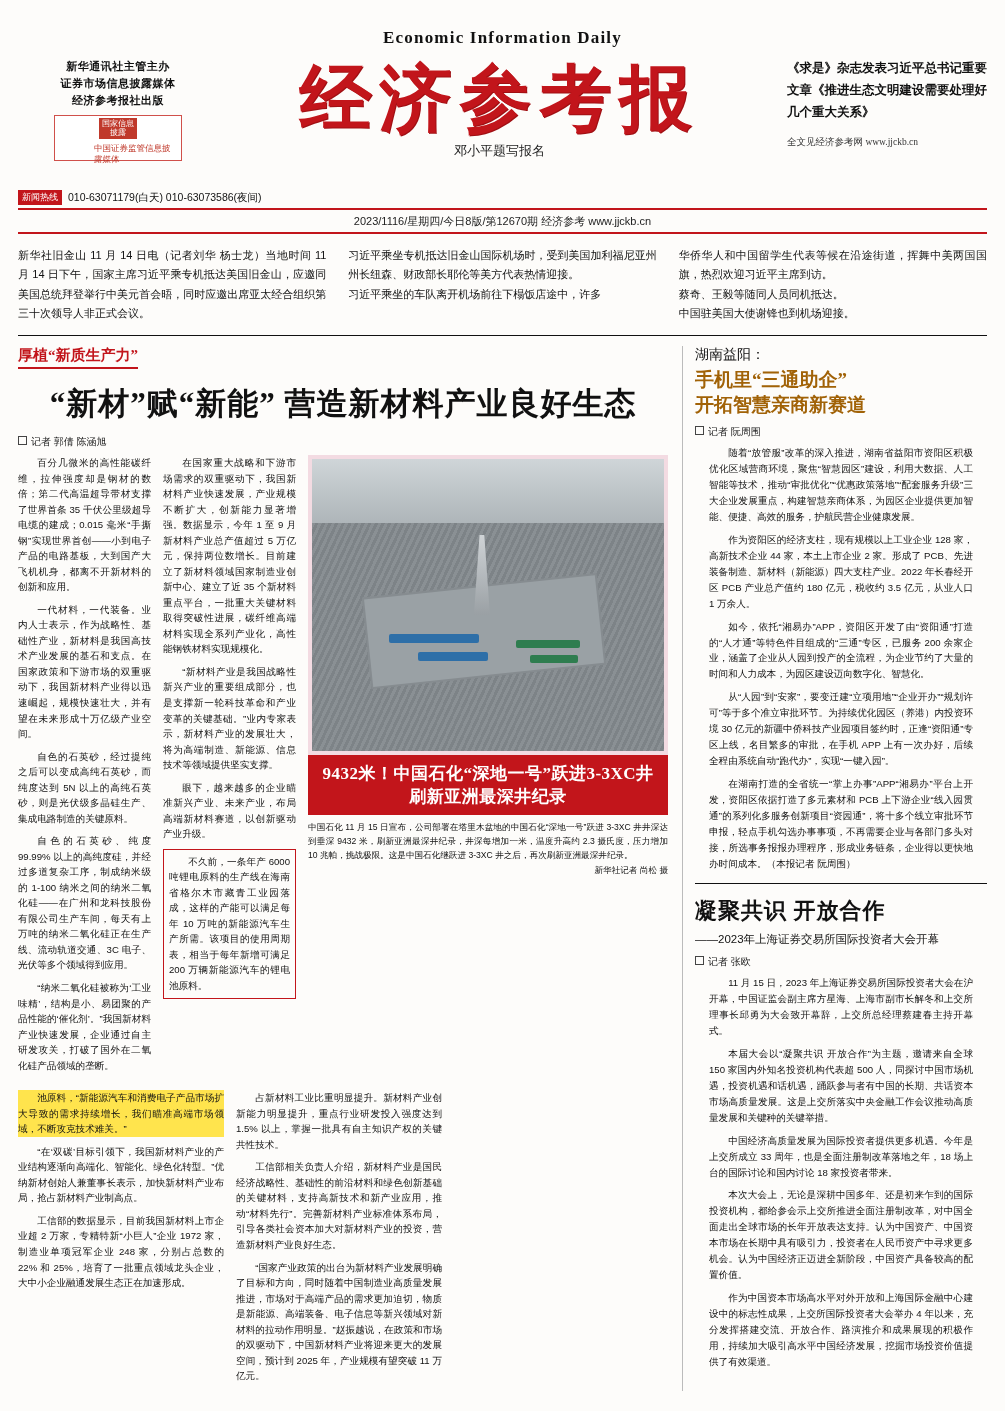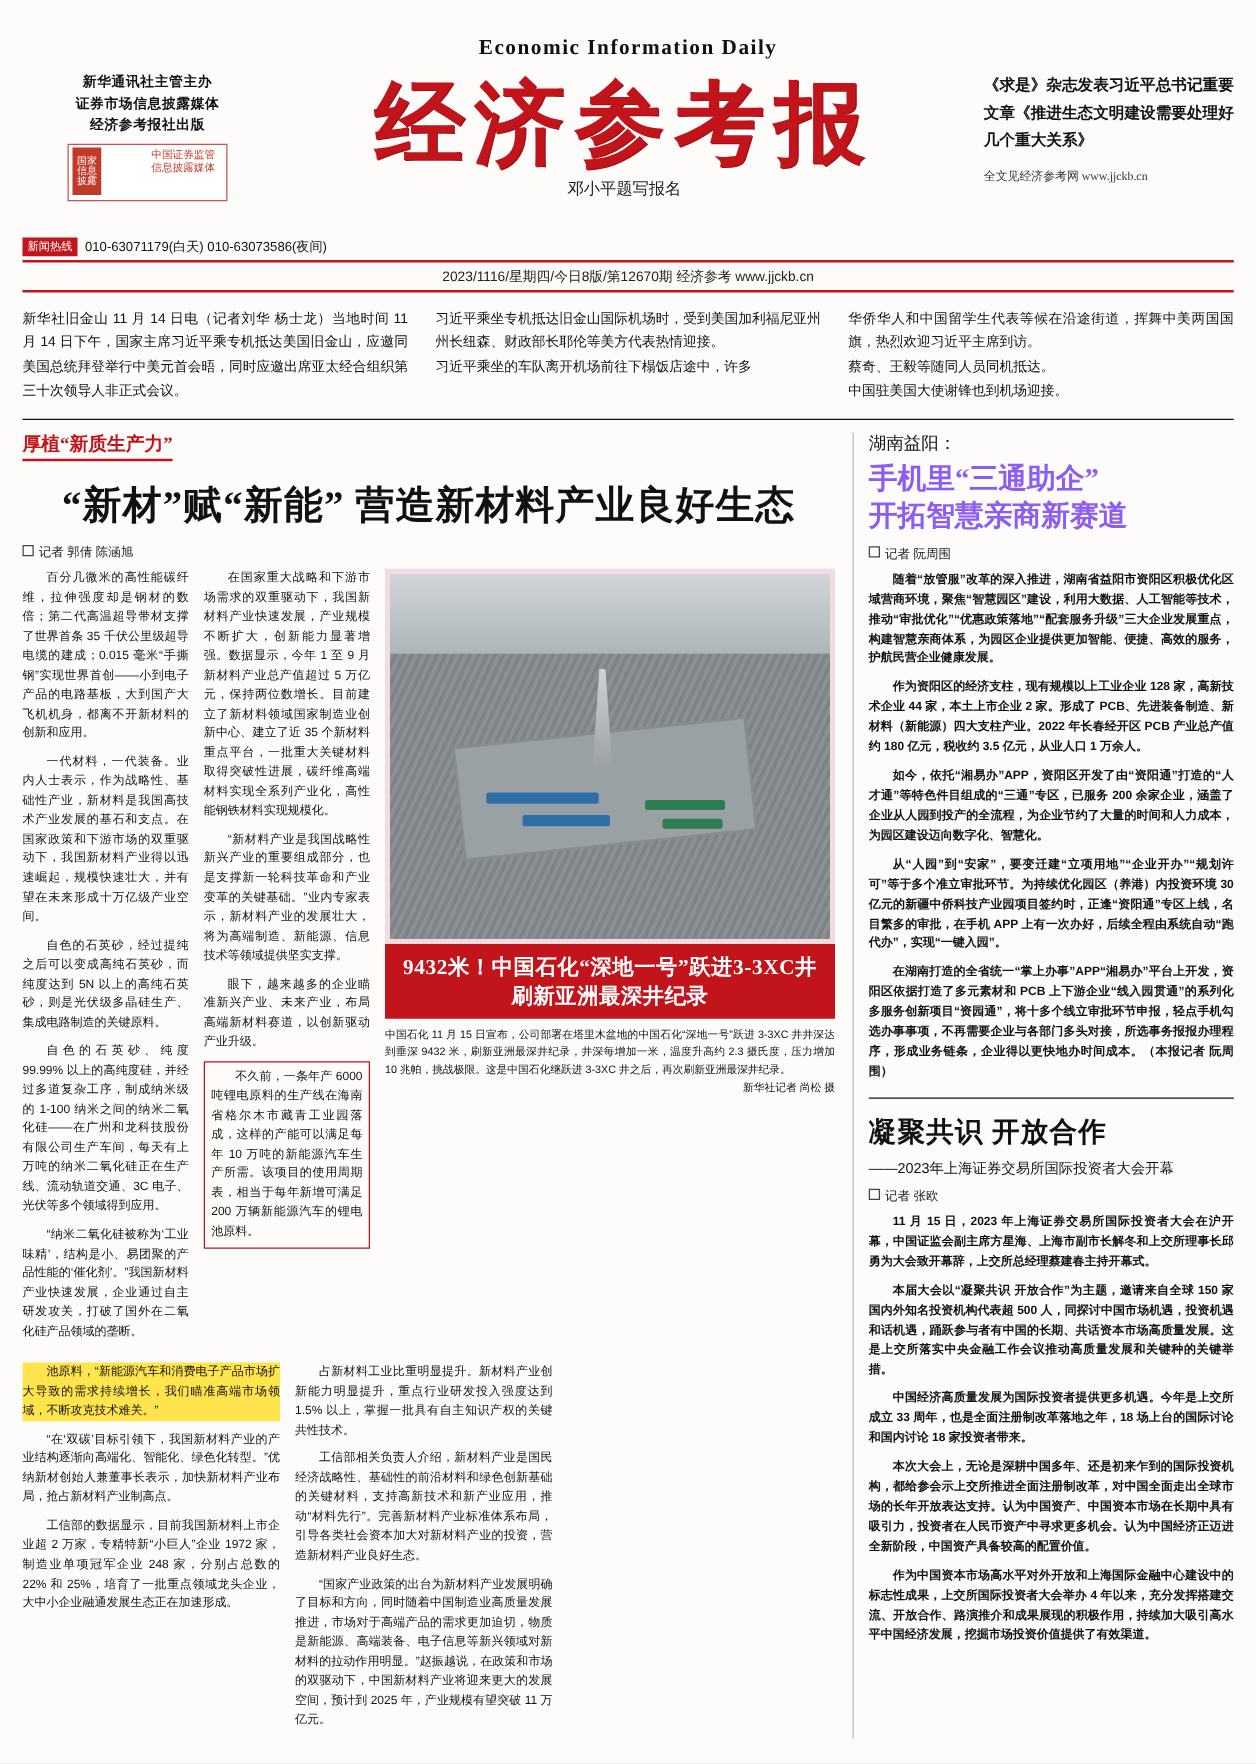--- a/index.html
+++ b/index.html
@@ -13,22 +13,23 @@
   
   .eid{
     text-align:center;font-family:"Liberation Serif", serif;font-weight:bold;
     font-size:17px;letter-spacing:1.2px;color:#111;padding-top:18px;
   }
   .masthead{display:flex;align-items:flex-start;margin-top:10px;height:128px;}
   .mh-left{width:200px;font-size:11px;color:#111;text-align:center;line-height:1.55;}
   .mh-left .lines{font-weight:bold;letter-spacing:.5px;}
   .badge{
     margin:6px auto 0;width:128px;height:46px;border:1px solid #d0504a;display:flex;
-    justify-content:flex-start;gap:4px;padding:2px 3px;box-sizing:border-box;
+    align-items:center;justify-content:flex-start;gap:4px;padding:2px 3px;box-sizing:border-box;
     background:#fff;
+    flex-direction:column;
   }
   .badge .sq{width:38px;height:38px;background:#c0392b;color:#fff;font-size:8px;line-height:1.05;
     display:flex;align-items:center;justify-content:center;text-align:center;padding:2px;box-sizing:border-box;}
   .badge .bt{font-size:8.5px;color:#c0392b;line-height:1.25;text-align:left;font-weight:normal;margin-left:36px;}
   .mh-center{flex:1;text-align:center;position:relative;}
   .mh-title{
     font-family:"Liberation Serif", serif;font-weight:bold;color:#c2151b;
     font-size:72px;letter-spacing:8px;line-height:1.05;margin-top:4px;
     text-shadow:1px 1px 0 #a01014;
   }
@@ -95,23 +96,23 @@
   .cap-text{font-size:8.6px;line-height:1.6;color:#111;margin-top:6px;text-align:justify;}
   .cap-credit{font-size:8.6px;color:#111;text-align:right;margin-top:3px;}
 
   .bot-cols{display:flex;gap:12px;margin-top:10px;}
   .bc{width:206px;font-size:9.6px;line-height:1.62;color:#111;text-align:justify;}
   .bc p{margin:0 0 7px;text-indent:2em;}
   .hl{background:#ffe44d;}
 
   
   .r-loc{font-family:"Liberation Serif",serif;font-size:14px;color:#111;margin-bottom:4px;}
-  .r-h{font-family:"Liberation Serif",serif;font-weight:bold;font-size:23px;line-height:1.3;color:#8b5cf6;margin:0 0 8px;}
+  .r-h{font-family:"Liberation Serif",serif;font-weight:bold;font-size:19px;line-height:1.3;color:#a16207;margin:0 0 8px;}
   .r-body{font-size:9.6px;line-height:1.66;color:#111;text-align:justify;}
-  .r-body p{margin:0 0 7px;text-indent:2em;font-weight:bold;}
+  .r-body p{margin:0 14px 7px;text-indent:2em;}
   .r-sep{height:1px;background:#111;margin:12px 0;}
   .r-h2{font-family:"Liberation Serif",serif;font-weight:bold;font-size:22px;color:#111;margin:0 0 6px;letter-spacing:1px;}
   .r-sub{font-size:11.5px;color:#111;margin:0 0 8px;}
 </style>
 </head>
 <body>
 
 <div class="page">
  <div class="page-inner">
 

